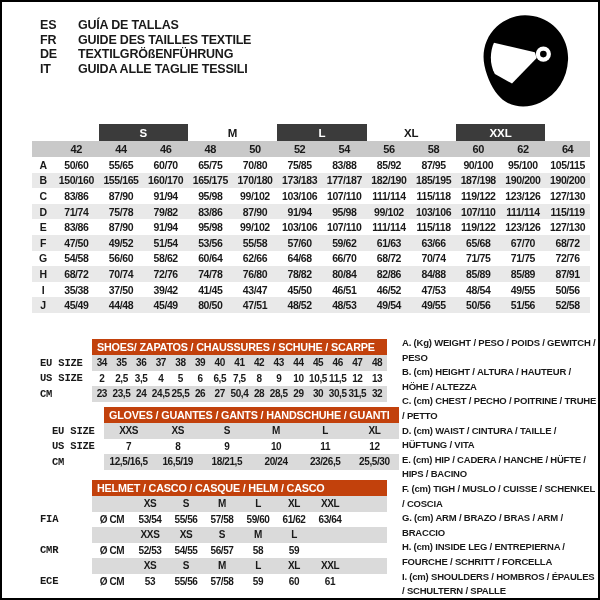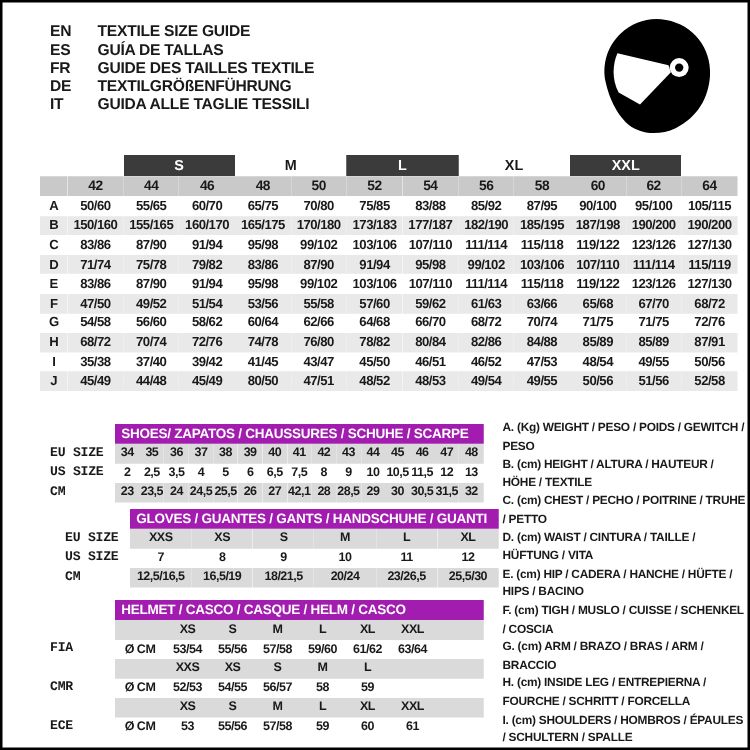--- a/index.html
+++ b/index.html
@@ -21,41 +21,37 @@
     font-size:10.5px; letter-spacing:-0.4px; }
   .main-table .bandrow td { height:17px; font-size:11.5px; letter-spacing:0; }
   .band-dark { background:#3b3b3b; color:#fff; }
   .main-table .numrow td { background:#c9c9c9; height:16px; font-size:11px; }
   .main-table tbody td { height:15.6px; }
   .main-table tbody tr:nth-child(even) td { background:#e9e9e9; }
   
   .btable { position:absolute; left:33px; width:352px; font-size:10px; letter-spacing:-0.4px; }
   .btable td { height:15.5px; }
   .btable .lbl { text-align:left; padding-left:5px; font-size:10.5px; letter-spacing:-0.2px; background:#fff;font-family:Liberation Mono, monospace; }
-  .btable .band { background:#a21caf; color:#fff; text-align:left; padding-left:5px;
+  .btable .band { background:#c2410c; color:#fff; text-align:left; padding-left:5px;
     font-size:10.8px; height:16px; letter-spacing:-0.2px; }
   .btable tbody tr:nth-child(odd) td:not(.lbl) { background:#dadada; }
   .shoes-table  { top:337px; }
   .gloves-table { top:405px;margin-left:12px; }
   .helmet-table { top:478px; }
   
   .legend { position:absolute; left:400px; top:334px; width:197px; margin:0; padding:0;
     list-style:none; font-size:9.5px; line-height:14.6px; letter-spacing:-0.2px; }
 </style>
 </head>
 <body>
 
 <div class="page">
 
   <div class="lang-block">
 
-      <div class="lang-row">
-        <span class="lang-code">EN</span>
-        <span class="lang-title">TEXTILE SIZE GUIDE</span>
-      </div>
 
       <div class="lang-row">
         <span class="lang-code">ES</span>
         <span class="lang-title">GUÍA DE TALLAS</span>
       </div>
 
       <div class="lang-row">
         <span class="lang-code">FR</span>
         <span class="lang-title">GUIDE DES TAILLES TEXTILE</span>
       </div>
@@ -246,21 +242,21 @@
           <td>82/86</td>
           <td>84/88</td>
           <td>85/89</td>
           <td>85/89</td>
           <td>87/91</td>
         </tr>
 
         <tr>
           <td>I</td>
           <td>35/38</td>
-          <td>37/40</td>
+          <td>37/50</td>
           <td>39/42</td>
           <td>41/45</td>
           <td>43/47</td>
           <td>45/50</td>
           <td>46/51</td>
           <td>46/52</td>
           <td>47/53</td>
           <td>48/54</td>
           <td>49/55</td>
           <td>50/56</td>
@@ -336,21 +332,21 @@
 
         <tr>
           <td class="lbl">CM</td>
           <td>23</td>
           <td>23,5</td>
           <td>24</td>
           <td>24,5</td>
           <td>25,5</td>
           <td>26</td>
           <td>27</td>
-          <td>42,1</td>
+          <td>50,4</td>
           <td>28</td>
           <td>28,5</td>
           <td>29</td>
           <td>30</td>
           <td>30,5</td>
           <td>31,5</td>
           <td>32</td>
         </tr>
       </tbody>
   </table>
@@ -487,21 +483,21 @@
           <td>61</td>
           <td></td>
         </tr>
       </tbody>
   </table>
 
   <ul class="legend">
 
       <li>A. (Kg) WEIGHT / PESO / POIDS / GEWITCH / PESO</li>
 
-      <li>B. (cm) HEIGHT / ALTURA / HAUTEUR / HÖHE / TEXTILE</li>
+      <li>B. (cm) HEIGHT / ALTURA / HAUTEUR / HÖHE / ALTEZZA</li>
 
       <li>C. (cm) CHEST / PECHO / POITRINE / TRUHE / PETTO</li>
 
       <li>D. (cm) WAIST / CINTURA / TAILLE / HÜFTUNG / VITA</li>
 
       <li>E. (cm) HIP / CADERA / HANCHE / HÜFTE / HIPS / BACINO</li>
 
       <li>F. (cm) TIGH / MUSLO / CUISSE / SCHENKEL / COSCIA</li>
 
       <li>G. (cm) ARM / BRAZO / BRAS / ARM / BRACCIO</li>

